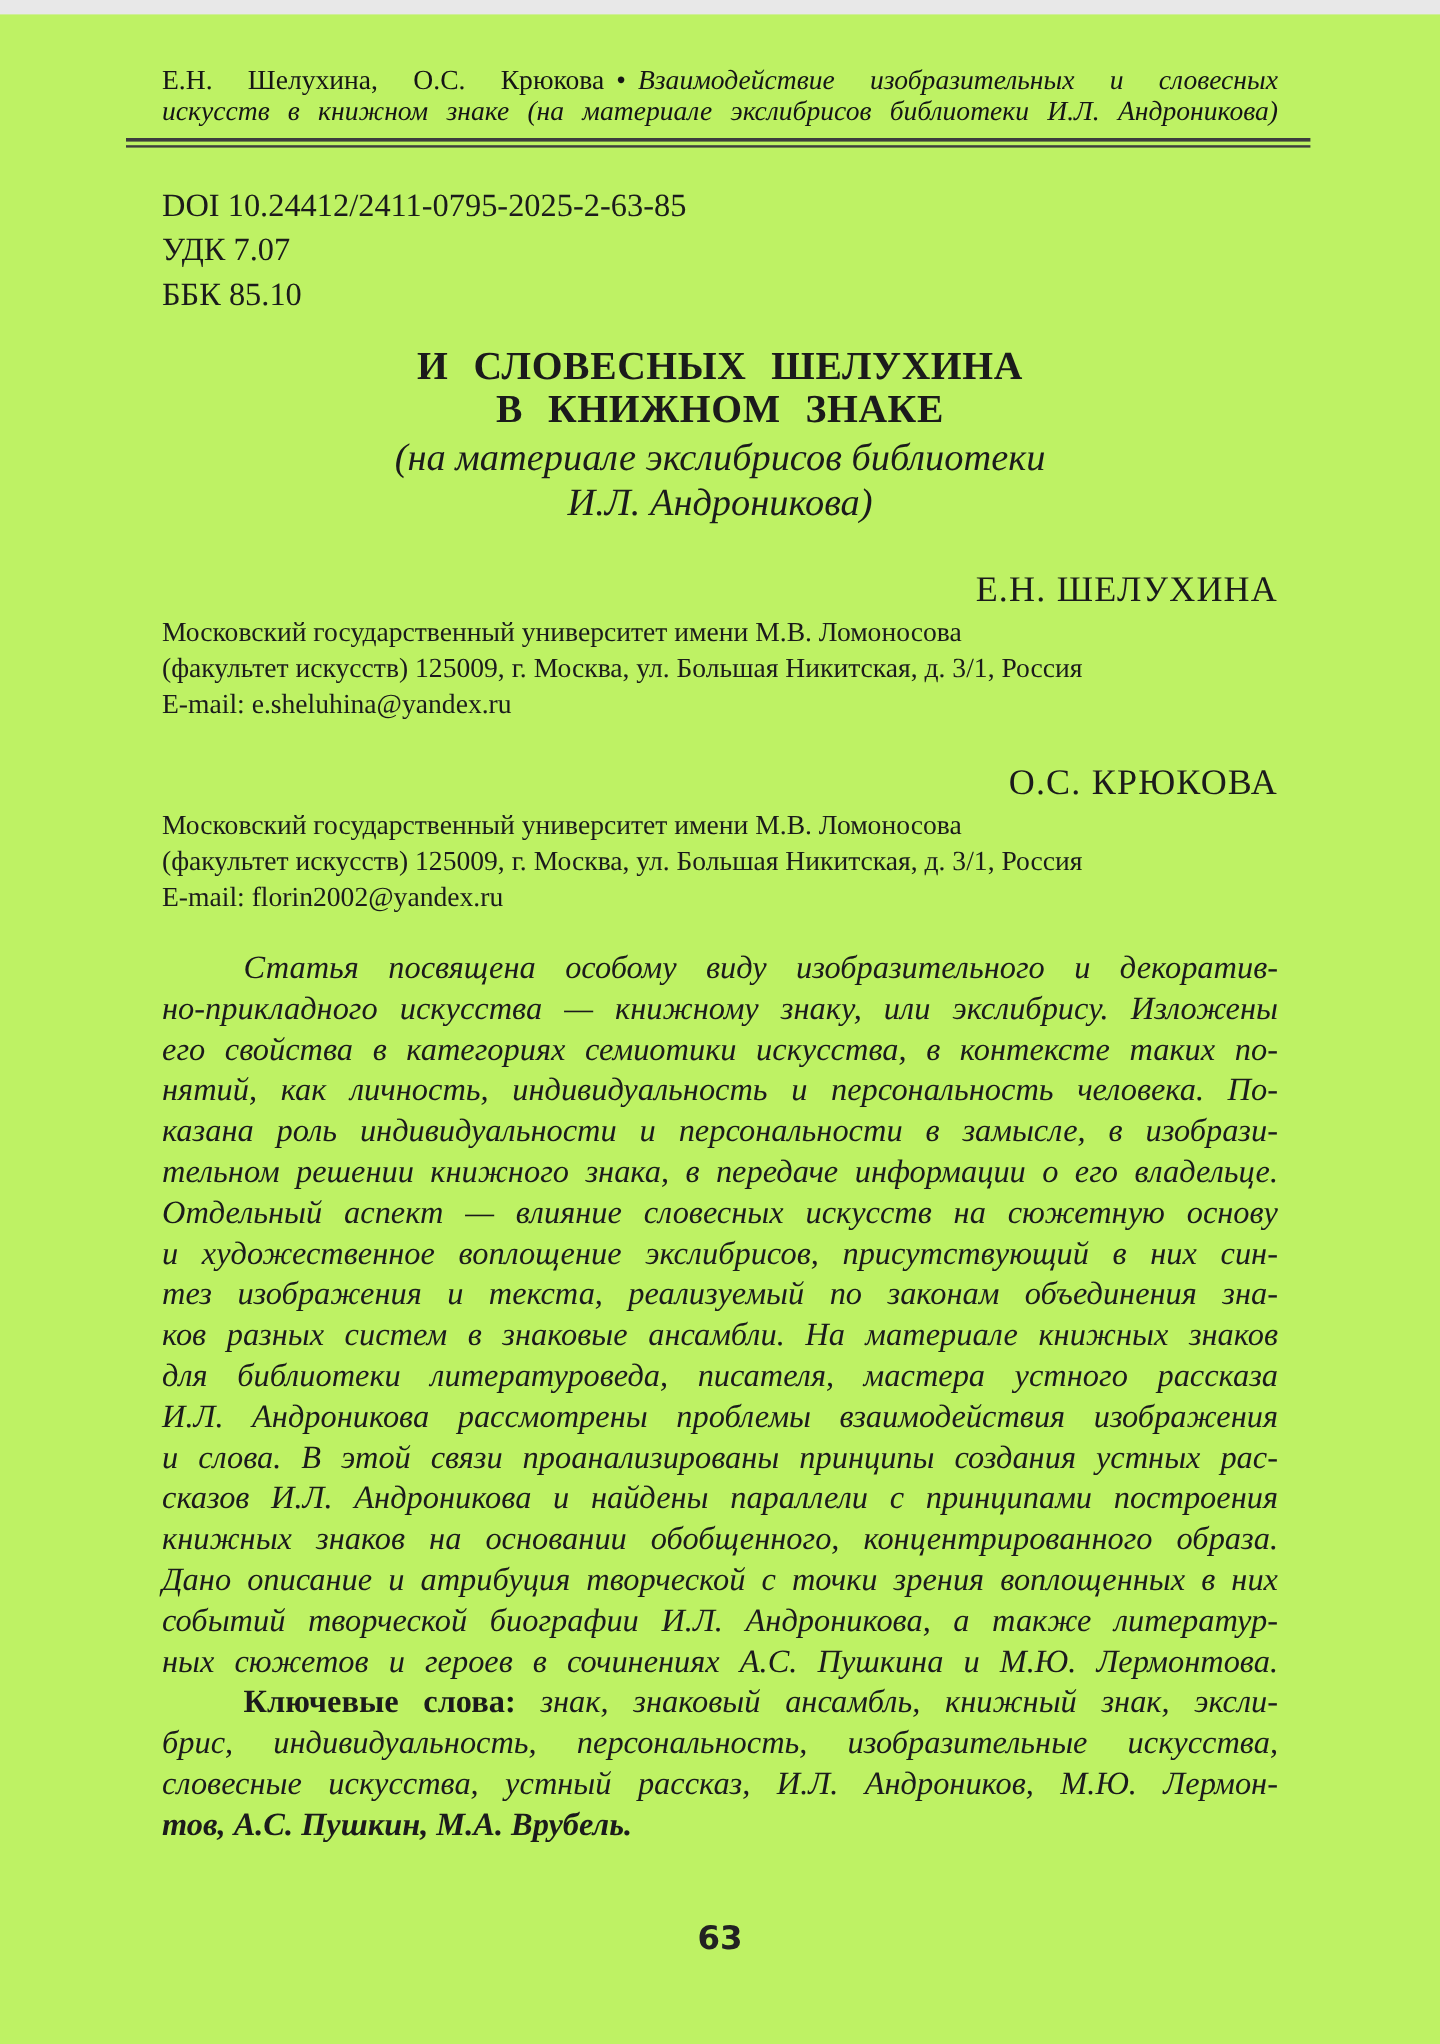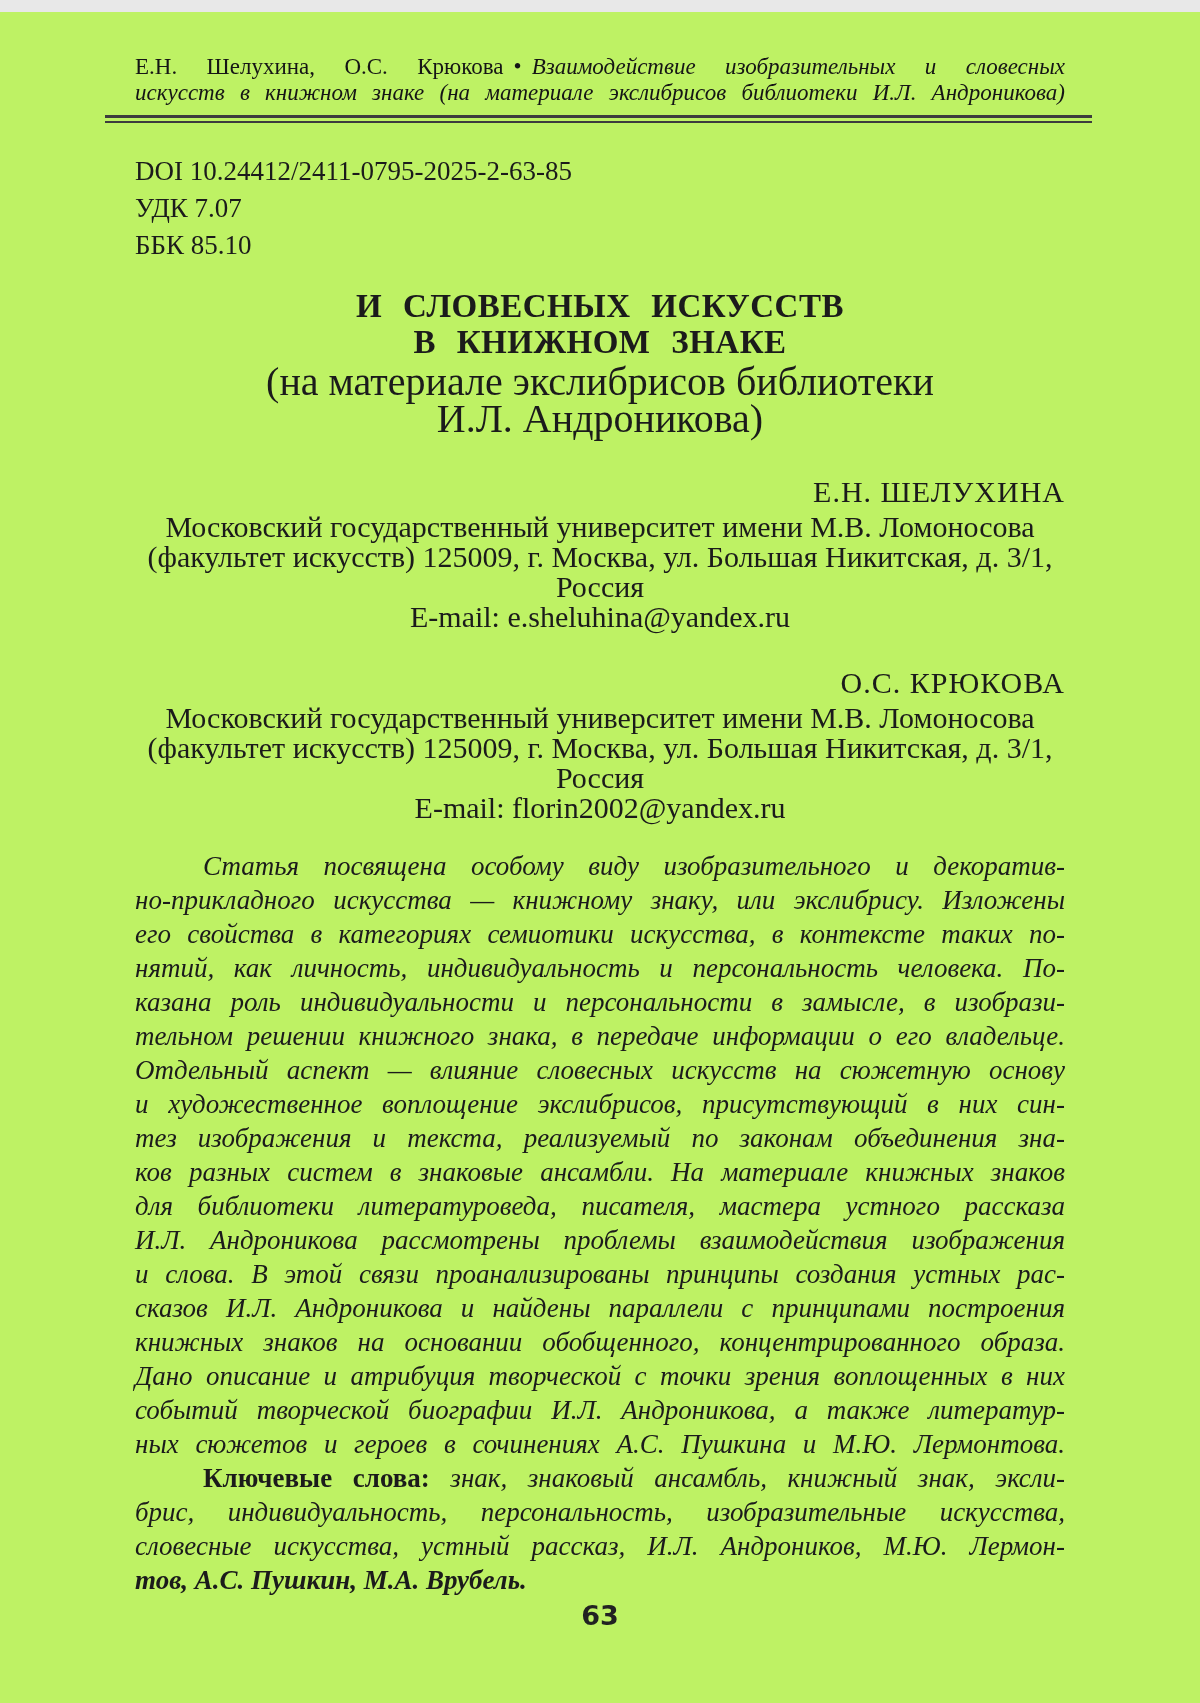--- a/index.html
+++ b/index.html
@@ -30,32 +30,32 @@
 
   
   .id-block{margin-top:30px;font-size:27px;line-height:37px;}
 
   
   .article-title{
     margin-top:24px;text-align:center;font-weight:bold;
     font-size:33px;line-height:36px;word-spacing:12px;letter-spacing:.5px;
   }
   .article-subtitle{
-    margin-top:3px;text-align:center;
-    font-size:40px;line-height:37px;
+    margin-top:3px;text-align:center;font-style:italic;
+    font-size:32px;line-height:37px;
   }
 
   
   .author-name{
     margin-top:40px;text-align:right;
     font-size:30px;line-height:30px;letter-spacing:1px;
   }
   .author-affil{
-    margin-top:5px;text-align:center;
-    font-size:30px;line-height:30px;
+    margin-top:5px;
+    font-size:23px;line-height:30px;
   }
 
   
   .abstract{
     margin-top:26px;font-style:italic;font-size:27px;line-height:34px;
   }
   .abstract .line{
     text-align:justify;text-align-last:justify;
     height:34px;overflow:visible;white-space:normal;
   }
@@ -82,21 +82,21 @@
     </div>
     <div class="header-rule"></div>
 
     <div class="id-block">
       <div>DOI 10.24412/2411-0795-2025-2-63-85</div>
       <div>УДК 7.07</div>
       <div>ББК 85.10</div>
     </div>
 
     <div class="article-title">
-      <div>И СЛОВЕСНЫХ ИСКУССТВ</div>
+      <div>И СЛОВЕСНЫХ ШЕЛУХИНА</div>
       <div>В КНИЖНОМ ЗНАКЕ</div>
     </div>
     <div class="article-subtitle">
       <div>(на материале экслибрисов библиотеки</div>
       <div>И.Л. Андроникова)</div>
     </div>
 
     <div class="author-name">Е.Н. ШЕЛУХИНА</div>
     <div class="author-affil">
       <div>Московский государственный университет имени М.В. Ломоносова</div>

